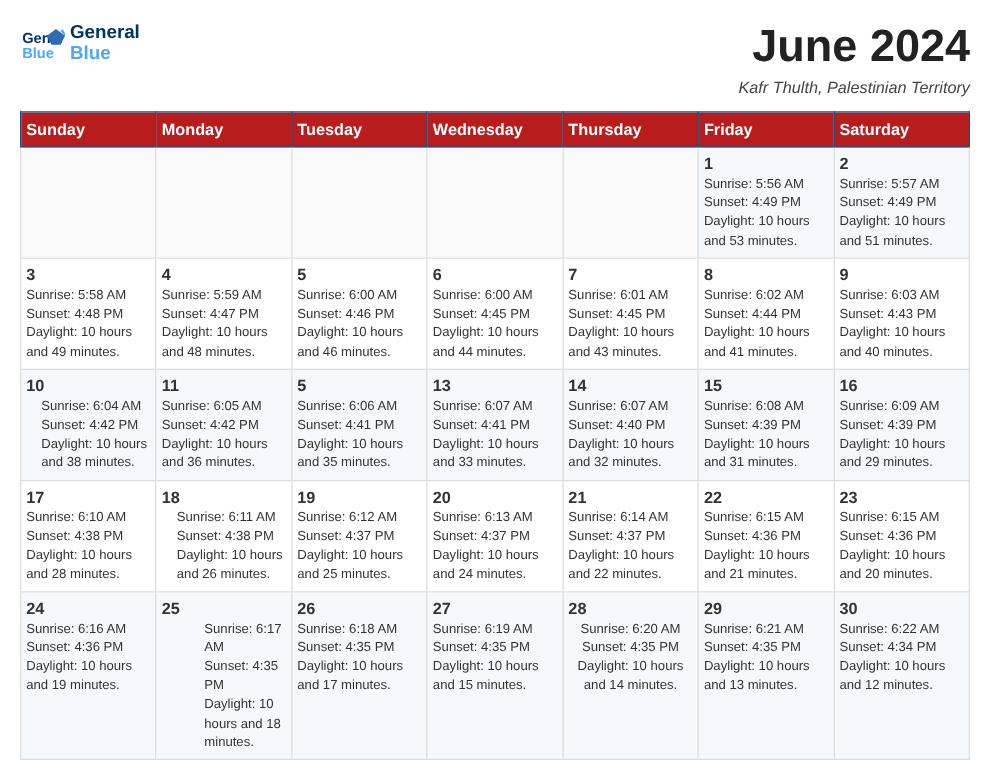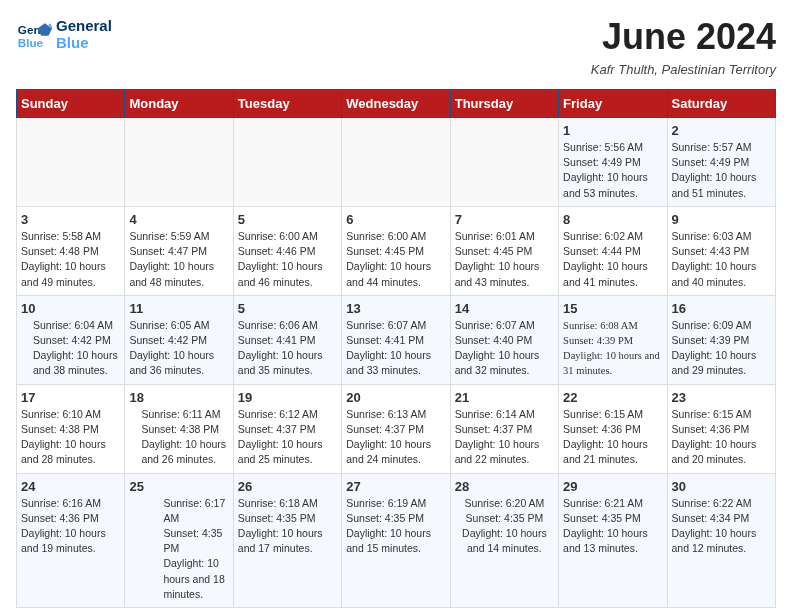--- a/index.html
+++ b/index.html
@@ -207,21 +207,21 @@
 Daylight: 10 hours and 33 minutes.</div>
         </td>
         <td>
           <span class="day-number">14</span>
           <div class="day-info" style="white-space: pre-line;">Sunrise: 6:07 AM
 Sunset: 4:40 PM
 Daylight: 10 hours and 32 minutes.</div>
         </td>
         <td>
           <span class="day-number">15</span>
-          <div class="day-info" style="white-space: pre-line; font-family: Liberation Serif, serif;">Sunrise: 6:08 AM
+          <div class="day-info" style="white-space: pre-line;">Sunrise: 6:08 AM
 Sunset: 4:39 PM
 Daylight: 10 hours and 31 minutes.</div>
         </td>
         <td>
           <span class="day-number">16</span>
           <div class="day-info" style="white-space: pre-line;">Sunrise: 6:09 AM
 Sunset: 4:39 PM
 Daylight: 10 hours and 29 minutes.</div>
         </td>
       </tr>

